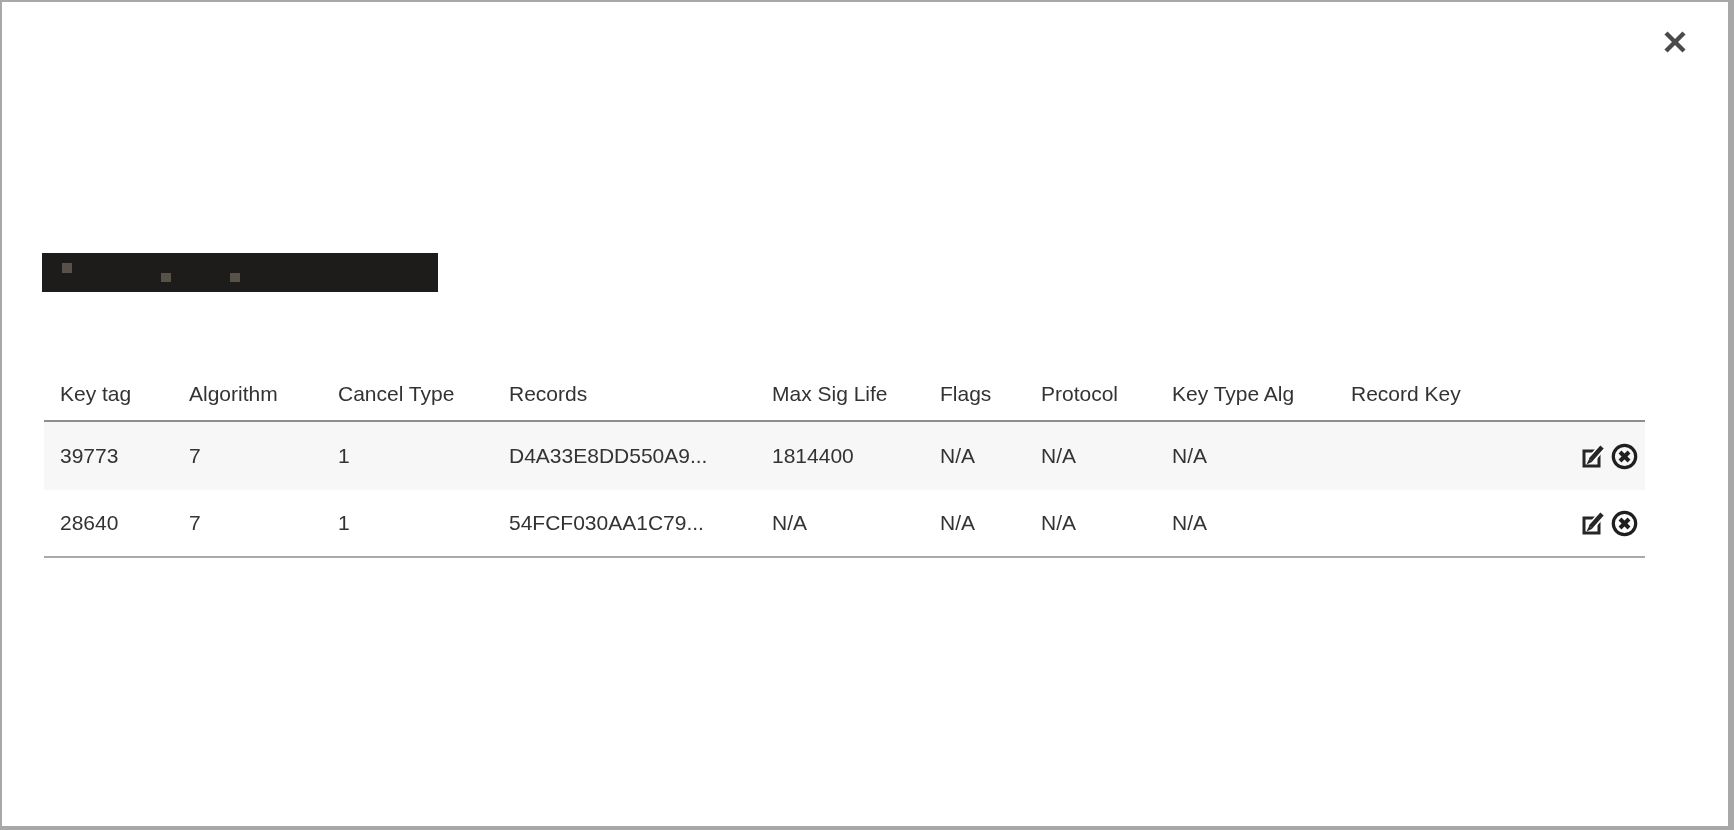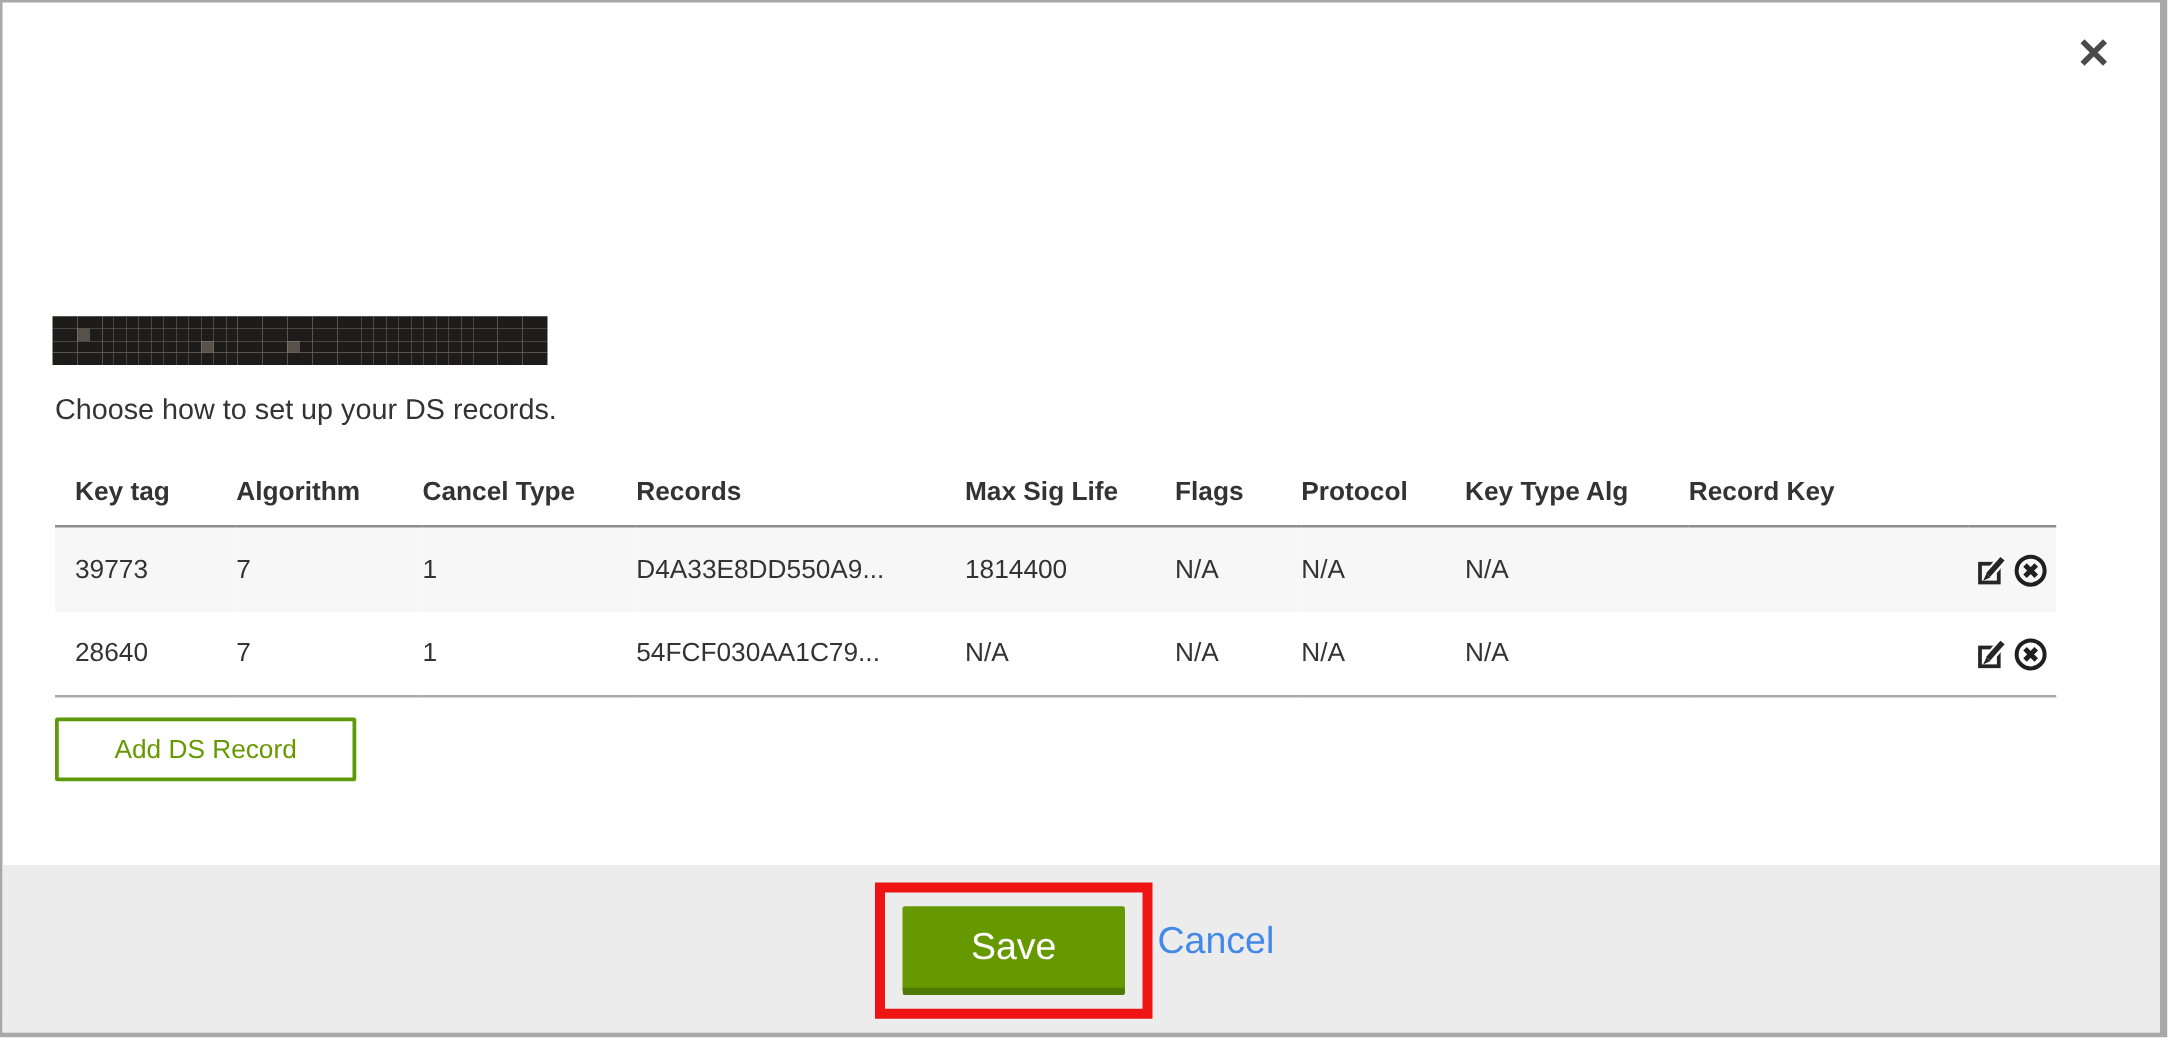--- a/index.html
+++ b/index.html
@@ -32,21 +32,21 @@
     position:absolute;left:42px;top:312px;
     font-size:23px;color:#333;
   }
   table.ds{
     position:absolute;left:42px;top:366px;
     width:1601px;
     border-collapse:collapse;table-layout:fixed;
     font-size:21px;color:#333;
   }
   table.ds th{
-    font-weight:700;text-align:left;padding:0;height:52px;vertical-align:middle;color:#333;
+    font-weight:400;text-align:left;padding:0;height:52px;vertical-align:middle;color:#333;
   }
   table.ds td{padding:0;vertical-align:middle;}
   table.ds th.first, table.ds td.first{padding-left:16px;}
   tr.row-a{background:#f7f7f7;border-top:2px solid #8e8e8e;height:69px;}
   tr.row-b{background:#ffffff;border-bottom:2px solid #a9a9a9;height:67px;}
   .actions{display:flex;justify-content:flex-end;align-items:center;gap:2px;padding-right:6px;}
   .icon-btn{border:none;background:transparent;padding:0;cursor:pointer;line-height:0;}
   .add-btn{
     position:absolute;left:42px;top:572px;
     width:241px;height:51px;box-sizing:border-box;
@@ -245,21 +245,20 @@
       <i style="background: rgb(29, 28, 26);"></i>
       <i style="background: rgb(29, 28, 26);"></i>
       <i style="background: rgb(29, 28, 26);"></i>
       <i style="background: rgb(29, 28, 26);"></i>
       <i style="background: rgb(29, 28, 26);"></i>
       <i style="background: rgb(29, 28, 26);"></i>
       <i style="background: rgb(29, 28, 26);"></i>
       <i style="background: rgb(29, 28, 26);"></i>
     </div>
 
-  <div class="setup-text">Choose how to set up your DS records.</div>
 
   <table class="ds">
     <colgroup>
       <col style="width:145px">
         <col style="width:149px">
         <col style="width:171px">
       <col style="width:263px">
         <col style="width:168px">
         <col style="width:101px">
       <col style="width:131px">
@@ -338,22 +337,15 @@
                 <line x1="10" y1="10" x2="19" y2="19" stroke="#1f1f1f" stroke-width="4"></line>
                 <line x1="19" y1="10" x2="10" y2="19" stroke="#1f1f1f" stroke-width="4"></line>
               </svg>
             </button>
           </div>
         </td>
       </tr>
     </tbody>
   </table>
 
-  <button class="add-btn">Add DS Record</button>
-
-  <div class="footer">
-    <div class="red-box">
-      <button class="save-btn">Save</button>
-    </div>
-    <a class="cancel-link">Cancel</a>
-  </div>
+
 
 </div>
 
 </body></html>

